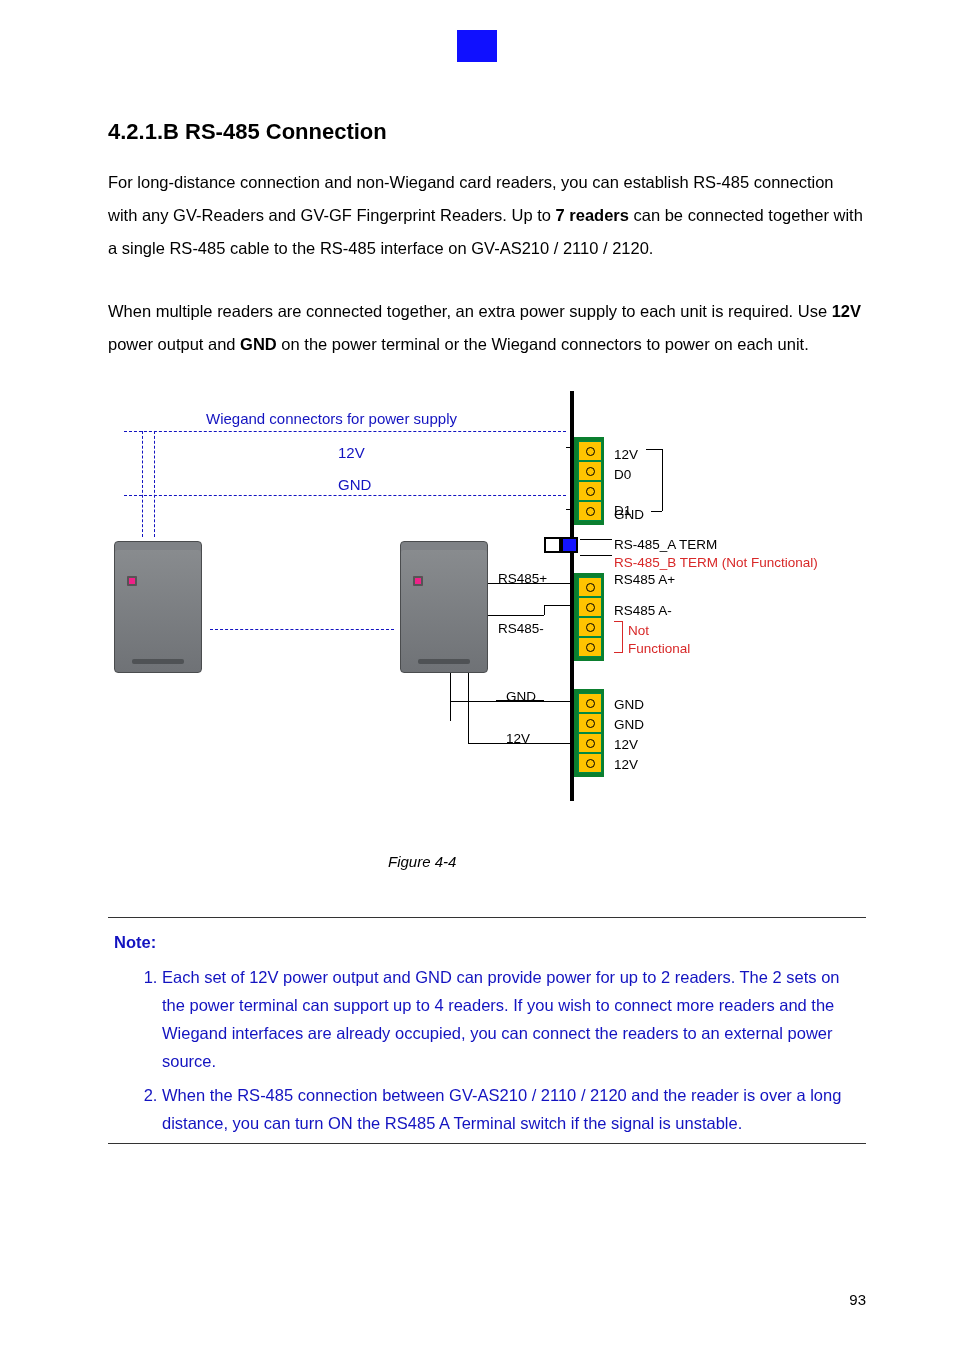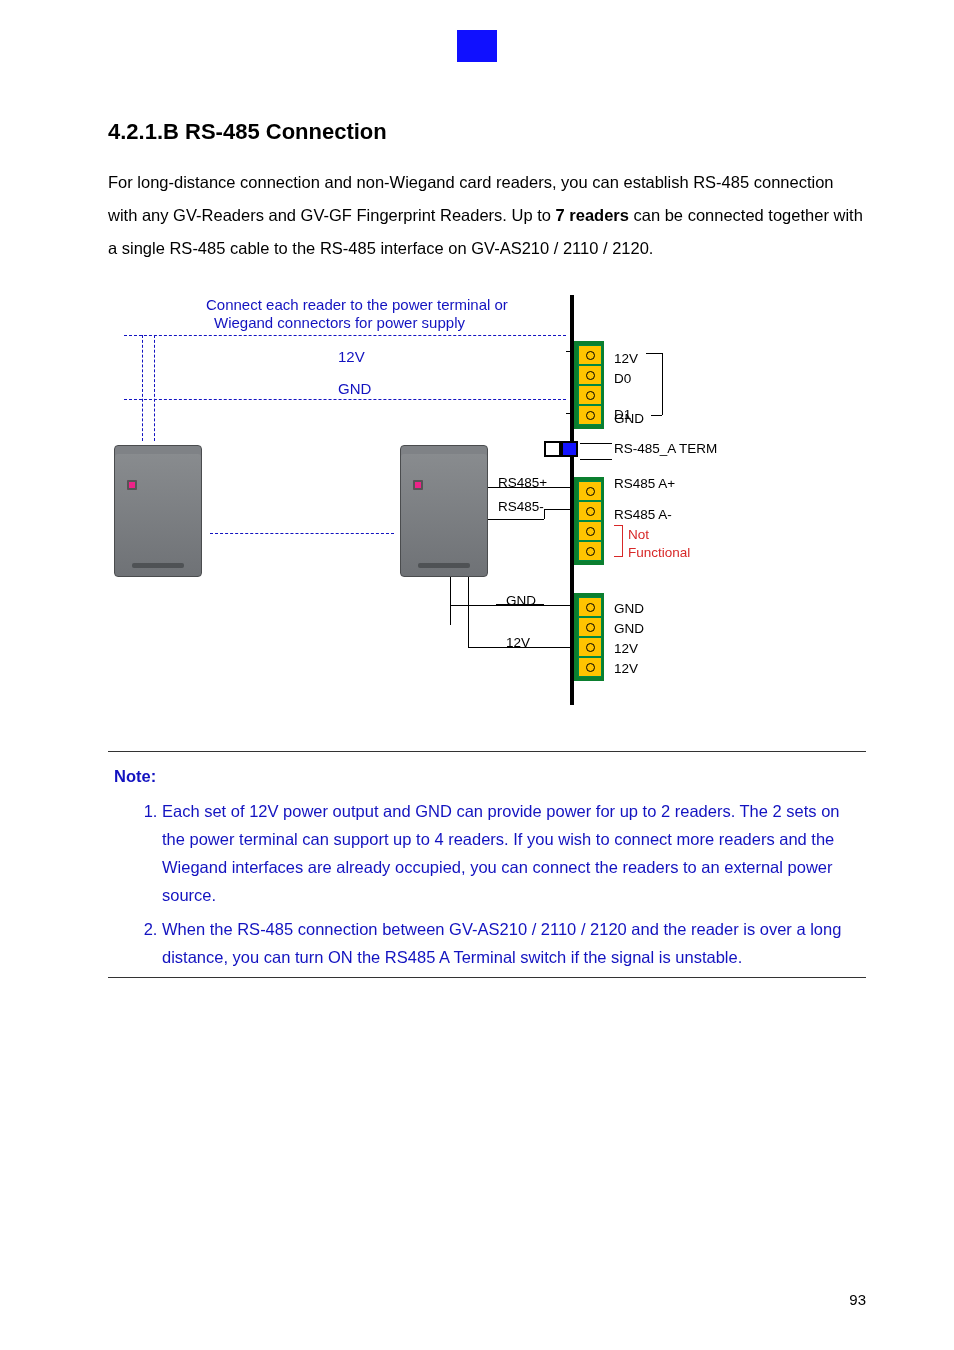--- a/index.html
+++ b/index.html
@@ -43,24 +43,26 @@
       <div class="tab"></div>
     </div>
 
   <div class="content">
     <div class="sectitle">4.2.1.B   RS-485 Connection</div>
 
     <p class="p">
       <span>For long-distance connection and non-Wiegand card readers, you can establish RS-485 connection with any GV-Readers and GV-GF Fingerprint Readers. Up to </span><b>7 readers</b><span> can be connected together with a single RS-485 cable to the RS-485 interface on GV-AS210 / 2110 / 2120.</span>
     </p>
 
+    <p class="p">
+      <span>When multiple readers are connected together, an extra power supply to each unit is required. Use </span><b>12V</b><span> power output and </span><b>GND</b><span> on the power terminal or the Wiegand connectors to power on each unit.</span>
+    </p>
 
     <div class="diag">
-      <div class="hdr-blue" style="left:108px;top:0">Connect each reader to the power terminal or</div>
-      <div class="hdr-blue" style="left:116px;top:18px">Wiegand connectors for power supply</div>
+      <div class="hdr-blue" style="left:108px;top:18px">Wiegand connectors for power supply</div>
 
       <div class="dash" style="left:26px;top:40px;width:442px;height:64px;border-left:none;border-right:none;border-bottom:none"></div>
       <div class="dash" style="left:26px;top:104px;width:442px;height:0;border-left:none;border-right:none;border-bottom:none"></div>
       <div class="hdr-blue" style="left:240px;top:52px">12V</div>
       <div class="hdr-blue" style="left:240px;top:84px">GND</div>
 
       <div class="dash" style="left:44px;top:40px;width:0;height:106px;border-top:none;border-bottom:none;border-right:none"></div>
       <div class="dash" style="left:56px;top:40px;width:0;height:106px;border-top:none;border-bottom:none;border-right:none"></div>
 
       <div class="reader" style="left:16px;top:150px">
@@ -99,20 +101,21 @@
       <div class="thin" style="left:553px;top:120px;width:11px"></div>
 
       <div class="thin" style="left:468px;top:56px;width:8px"></div>
       <div class="thin" style="left:468px;top:118px;width:8px"></div>
 
       <div class="sw" style="left:446px;top:146px">
           <div class="s1"></div>
           <div class="s2"></div>
         </div>
       <div class="lbl" style="left:516px;top:140px">RS-485_A TERM</div>
+      <div class="lbl lbl-red" style="left:516px;top:158px">RS-485_B TERM (Not Functional)</div>
       <div class="thin" style="left:482px;top:148px;width:32px"></div>
       <div class="thin" style="left:482px;top:164px;width:32px"></div>
 
       <div class="blk" style="left:476px;top:182px;width:30px;height:88px"></div>
       <div class="term" style="left:480px;top:186px">
           <div class="h"></div>
         </div>
       <div class="term" style="left:480px;top:206px">
           <div class="h"></div>
         </div>
@@ -126,21 +129,21 @@
       <div class="lbl" style="left:516px;top:206px">RS485 A-</div>
       <div class="lbl lbl-red" style="left:530px;top:226px">Not</div>
       <div class="lbl lbl-red" style="left:530px;top:244px">Functional</div>
       <div class="brkt" style="left:516px;top:230px;height:30px"></div>
 
       <div class="thin" style="left:390px;top:192px;width:86px"></div>
       <div class="thin" style="left:390px;top:224px;width:56px"></div>
       <div class="thinv" style="left:446px;top:214px;height:10px"></div>
       <div class="thin" style="left:446px;top:214px;width:30px"></div>
       <div class="lbl" style="left:400px;top:174px">RS485+</div>
-      <div class="lbl" style="left:400px;top:198px">RS485-</div>
+      <div class="lbl" style="left:400px;top:224px">RS485-</div>
 
       <div class="blk" style="left:476px;top:298px;width:30px;height:88px"></div>
       <div class="term" style="left:480px;top:302px">
           <div class="h"></div>
         </div>
       <div class="term" style="left:480px;top:322px">
           <div class="h"></div>
         </div>
       <div class="term" style="left:480px;top:342px">
           <div class="h"></div>
@@ -155,20 +158,21 @@
 
       <div class="thinv" style="left:352px;top:282px;height:48px"></div>
       <div class="thin" style="left:352px;top:310px;width:124px"></div>
       <div class="thinv" style="left:370px;top:282px;height:70px"></div>
       <div class="thin" style="left:370px;top:352px;width:106px"></div>
       <div class="lbl" style="left:408px;top:292px">GND</div>
       <div class="lbl" style="left:408px;top:334px">12V</div>
       <div class="thin" style="left:398px;top:310px;width:48px;top:309px"></div>
     </div>
 
+    <div class="fig">Figure 4-4</div>
 
     <hr class="hr">
     <div class="notes">
       <span class="lead" style="position:relative;left:6px">Note:</span>
       <ol>
         <li>Each set of 12V power output and GND can provide power for up to 2 readers. The 2 sets on the power terminal can support up to 4 readers. If you wish to connect more readers and the Wiegand interfaces are already occupied, you can connect the readers to an external power source.</li>
         <li>When the RS-485 connection between GV-AS210 / 2110 / 2120 and the reader is over a long distance, you can turn ON the RS485 A Terminal switch if the signal is unstable.</li>
       </ol>
     </div>
     <hr class="hr">

